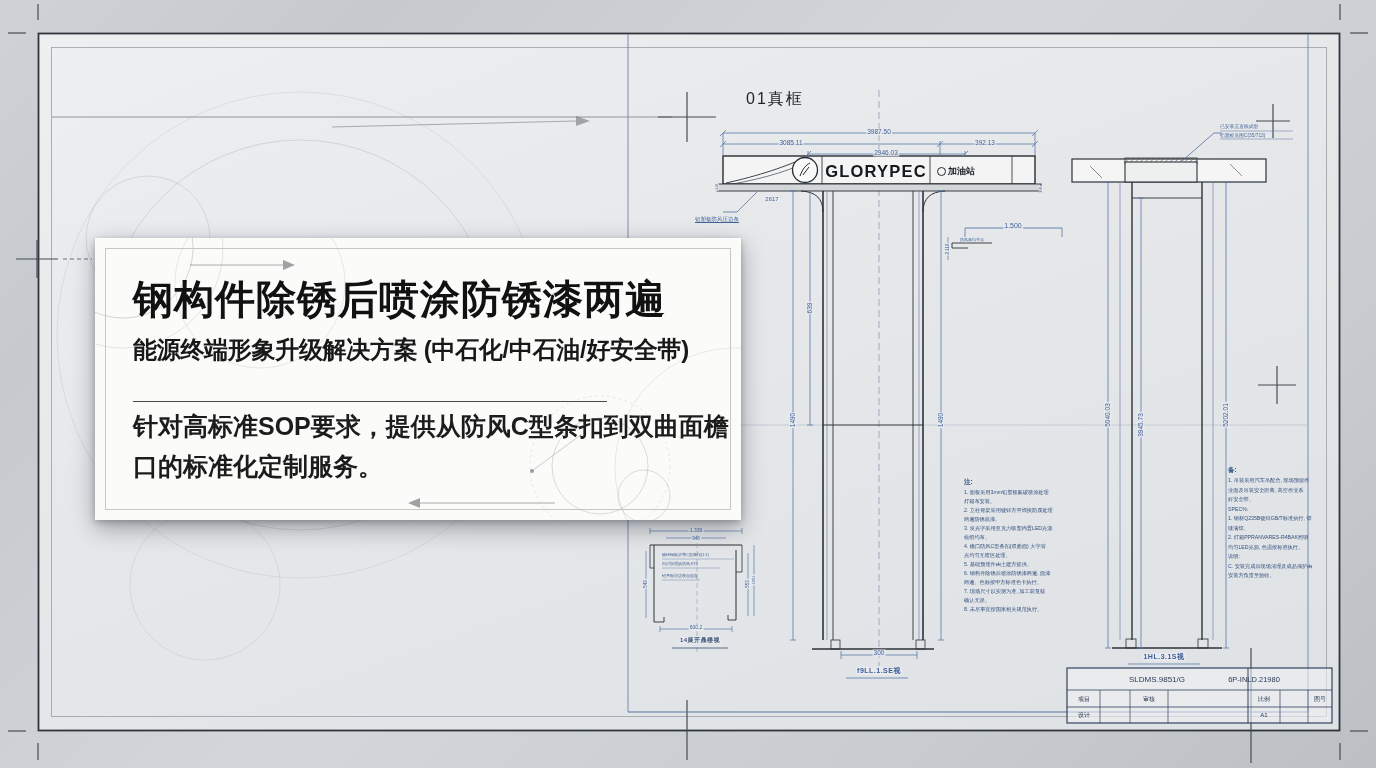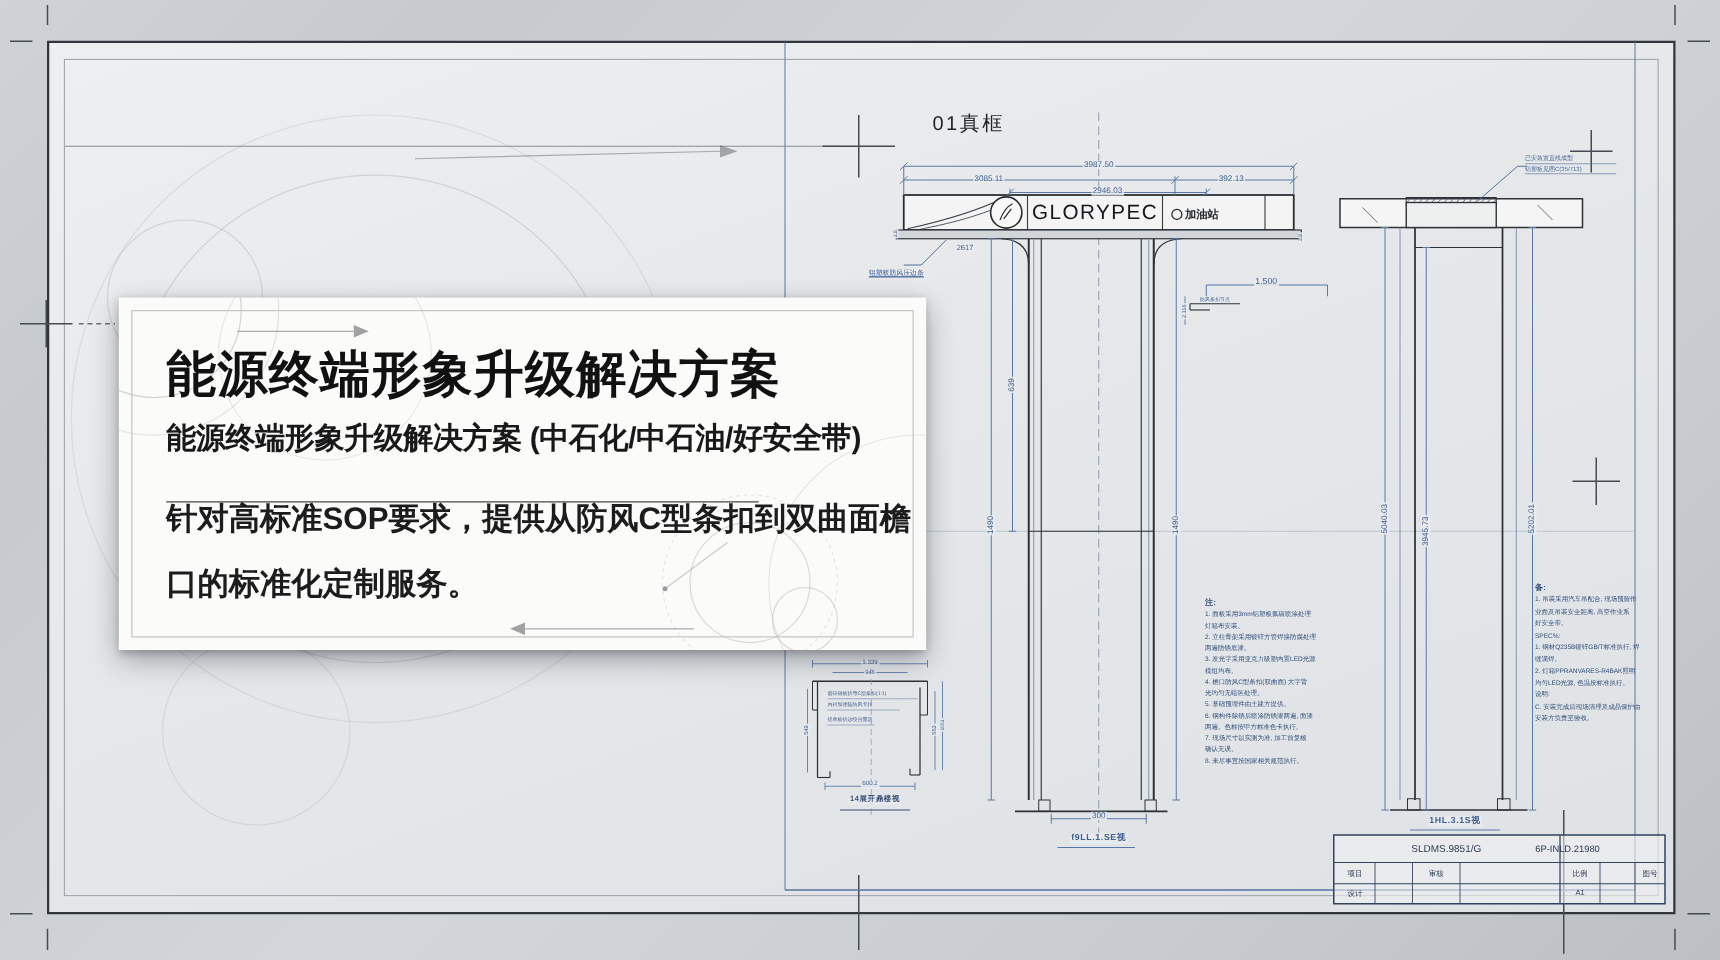--- a/index.html
+++ b/index.html
@@ -11,21 +11,21 @@
   svg.lines{position:absolute;left:0;top:0;z-index:1;}
   .lb{position:absolute;z-index:2;font-size:6.5px;color:#3e5f97;background:rgba(233,235,238,.85);
     padding:0 1px;white-space:nowrap;line-height:1.1;transform:translate(-50%,-50%);}
   .rot{transform:translate(-50%,-50%) rotate(-90deg);}
   .s4{font-size:4px;}.s45{font-size:4.5px;}.s5{font-size:5px;}.s55{font-size:5.5px;}
   .s6{font-size:6px;}.s7{font-size:7px;}
   .cap{font-weight:600;letter-spacing:.5px;}
   .section-label{position:absolute;left:746px;top:89px;z-index:2;font-size:16px;font-weight:400;
     letter-spacing:2px;color:#1f242a;}
   .brand{position:absolute;left:876px;top:171px;z-index:2;transform:translate(-50%,-50%);
-    font-size:16.5px;font-weight:400;letter-spacing:1.2px;color:#14181c;}
+    font-size:16.5px;font-weight:700;letter-spacing:1.2px;color:#14181c;}
   .fasciatag{position:absolute;left:937px;top:165px;z-index:2;font-size:9px;font-weight:700;
     color:#23282d;display:flex;align-items:center;gap:2px;}
   .tagdot{width:7px;height:7px;border:1.2px solid #23282d;border-radius:50%;display:inline-block;}
   .notes{position:absolute;z-index:2;color:#33507e;}
   .notes .nh{font-size:6.5px;font-weight:700;margin-bottom:1px;}
   .notes .nl{font-size:5.2px;line-height:9px;white-space:nowrap;overflow:hidden;}
   .notes-r .nl{line-height:9.5px;}
   .tbl{position:absolute;z-index:3;font-size:6px;color:#2b3a55;white-space:nowrap;
     transform:translate(-50%,-50%);}
   .tbh{font-size:8px;font-weight:400;}
@@ -34,21 +34,21 @@
   .card{position:absolute;left:95px;top:238px;width:646px;height:282px;z-index:5;background:#fbfbf9;
     box-shadow:0 8px 22px rgba(40,45,55,.40),0 2px 6px rgba(40,45,55,.28);overflow:hidden;}
   .card-frame{position:absolute;inset:10px;border:1px solid #c6c6c2;}
   .card svg{position:absolute;left:0;top:0;}
   .card-title{position:absolute;left:38px;top:34px;font-size:40px;font-weight:900;color:#111;
     letter-spacing:1px;white-space:nowrap;}
   .card-subtitle{position:absolute;left:38px;top:96px;font-size:24px;font-weight:700;color:#181818;
     letter-spacing:-.3px;white-space:nowrap;}
   .card-divider{position:absolute;left:38px;top:163px;width:474px;height:0;border-top:1.5px solid #4a4a4a;}
   .card-body{position:absolute;left:38px;font-size:25px;font-weight:600;color:#1c1c1c;white-space:nowrap;}
-  .cb1{top:160px;}.cb2{top:212px;}
+  .cb1{top:172px;}.cb2{top:212px;}
 </style>
 </head>
 <body>
 
 <div class="stage">
 
   <div class="sheet"></div>
 
   <svg class="lines" width="1376" height="768" viewBox="0 0 1376 768">
     <defs>
@@ -341,20 +341,20 @@
       <circle cx="549" cy="258" r="26" stroke="rgba(150,152,150,.32)"></circle>
       <circle cx="505" cy="228" r="70" stroke="rgba(150,152,150,.2)" stroke-dasharray="3 3"></circle>
       <line x1="95" y1="27" x2="188" y2="27" stroke="rgba(120,122,124,.6)"></line>
       <polygon points="188,22 200,27 188,32" fill="#9fa1a3"></polygon>
       <line x1="325" y1="265" x2="460" y2="265" stroke="#a8aaac"></line>
       <polygon points="325,260 313,265 325,270" fill="#9fa1a3"></polygon>
       <circle cx="437" cy="233" r="2" fill="#9b9da0"></circle>
       <line x1="437" y1="233" x2="487" y2="196" stroke="rgba(130,132,135,.4)"></line>
     </svg>
     <div class="card-frame"></div>
-    <div class="card-title">能源终端形象升级解决方案</div>
+    <div class="card-title">钢构件除锈后喷涂防锈漆两遍</div>
     <div class="card-subtitle">能源终端形象升级解决方案 (中石化/中石油/好安全带)</div>
     <div class="card-divider"></div>
     <div class="card-body cb1">针对高标准SOP要求，提供从防风C型条扣到双曲面檐</div>
     <div class="card-body cb2">口的标准化定制服务。</div>
   </div>
 
 </div>
 
 </body></html>

